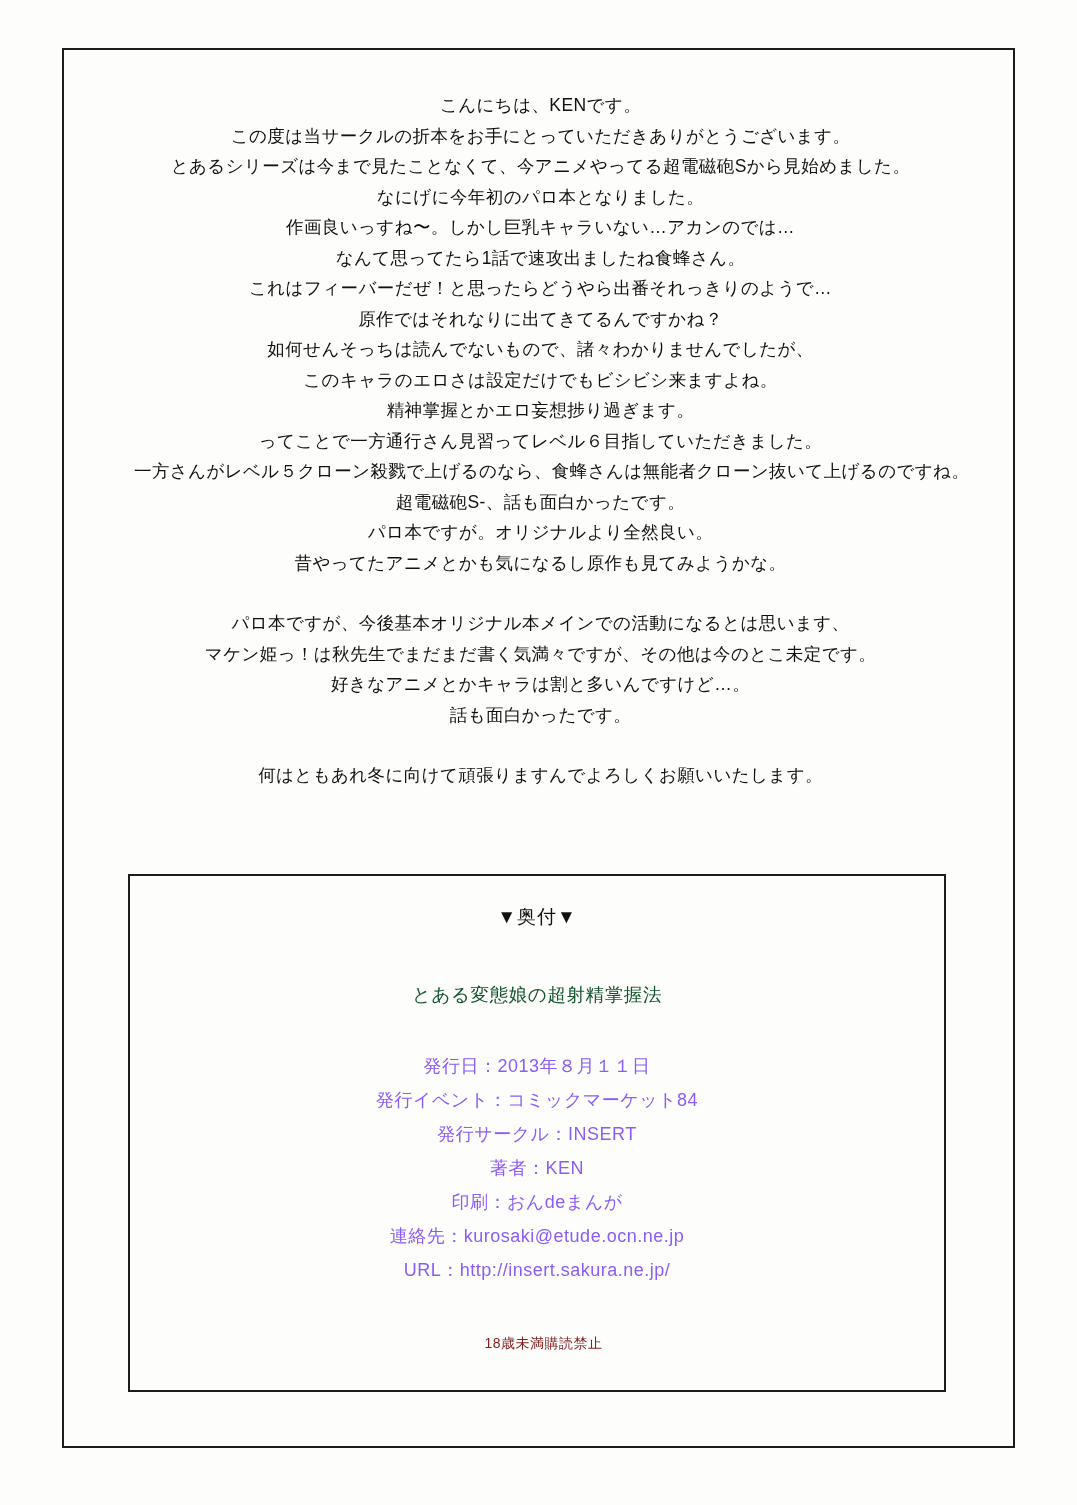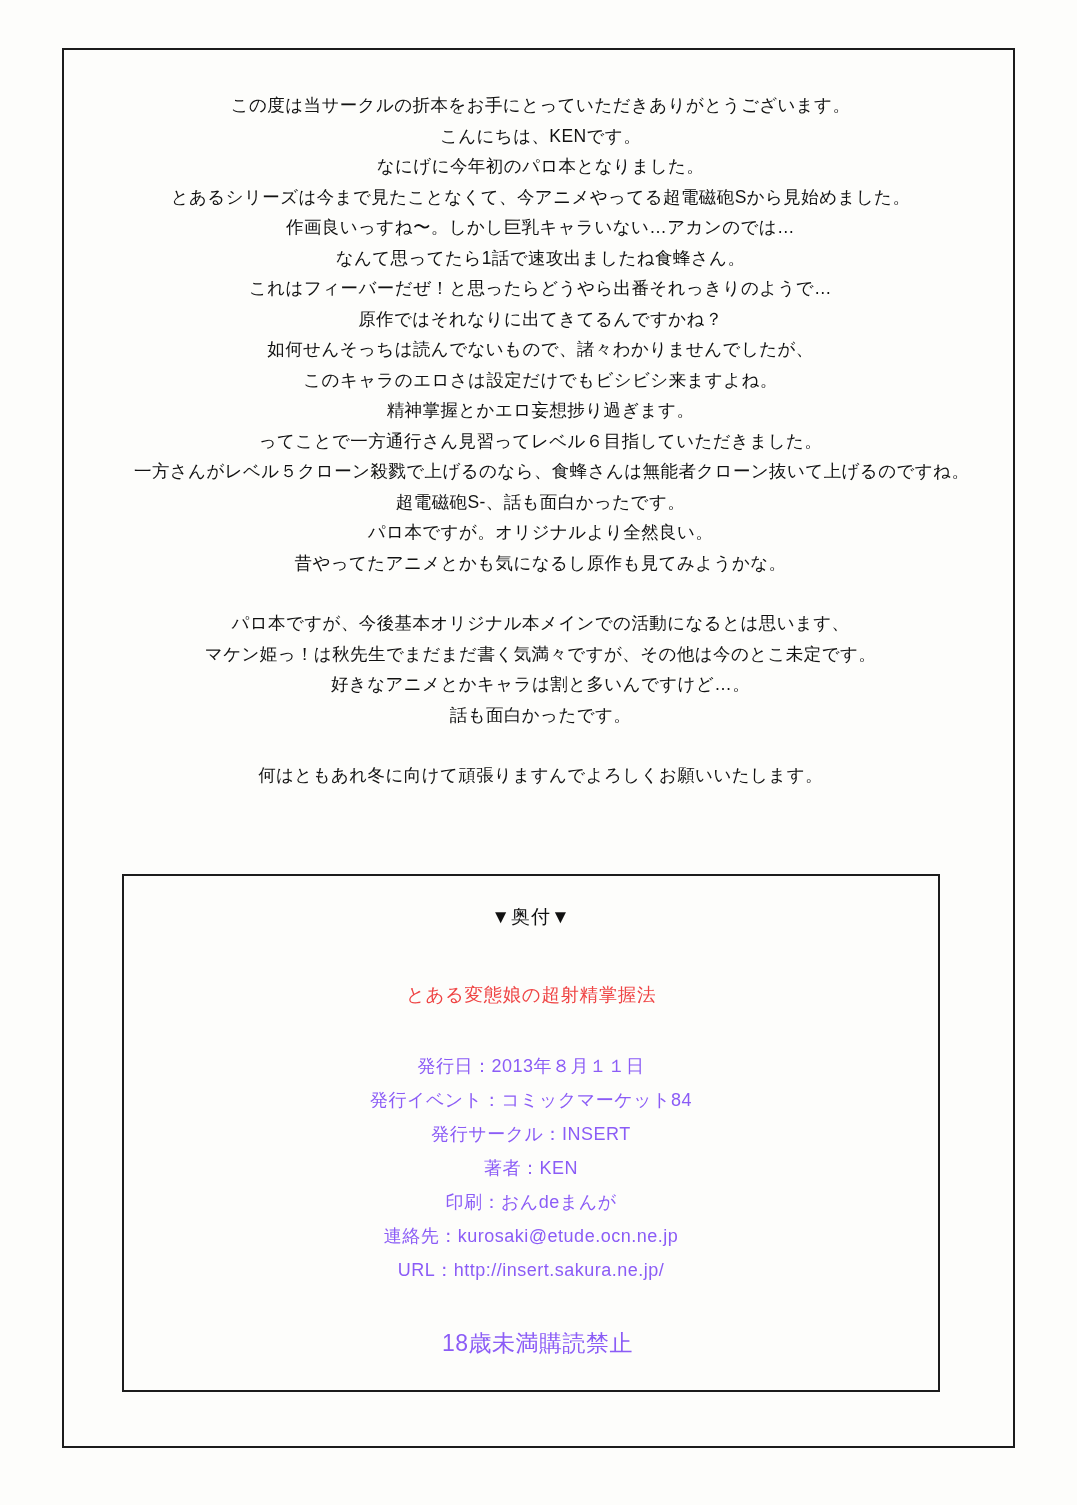--- a/index.html
+++ b/index.html
@@ -42,71 +42,71 @@
     line-height: 30.5px;
     letter-spacing: 0.4px;
     white-space: nowrap;
     color: #111111;
   }
   .afterword p.spacer {
     height: 30px;
   }
   .colophon-box {
     position: absolute;
-    left: 58px;
+    left: 64px;
     top: 824px;
     width: 818px;
     height: 518px;
     border: 2px solid #1c1c1c;
     box-sizing: border-box;
     text-align: center;
   }
   .colophon-box .heading {
     margin-top: 28px;
     font-size: 19px;
     letter-spacing: 1px;
     color: #111111;
   }
   .colophon-box .title {
     margin-top: 52px;
     font-size: 18.5px;
     letter-spacing: 0.6px;
-    color: #ef4444;
+    color: #14532d;
   }
   .colophon-lines {
     margin-top: 42px;
   }
   .colophon-lines div {
     font-size: 18px;
     line-height: 34px;
     letter-spacing: 0.5px;
     color: #8b5cf6;
   }
   .notices {
     margin-top: 40px;
   }
   .notices div {
-    font-size: 23px;
+    font-size: 14px;
     line-height: 33px;
     letter-spacing: 0.5px;
-    color: #8b5cf6;
+    color: #7f1d1d;
     margin-left: 13px;
   }
 </style>
 </head>
 <body>
 
 <div class="page">
   <div class="outer-frame">
 
     <div class="afterword">
+      <p>こんにちは、KENです。</p>
       <p>この度は当サークルの折本をお手にとっていただきありがとうございます。</p>
-      <p>こんにちは、KENです。</p>
+      <p>とあるシリーズは今まで見たことなくて、今アニメやってる超電磁砲Sから見始めました。</p>
       <p>なにげに今年初のパロ本となりました。</p>
-      <p>とあるシリーズは今まで見たことなくて、今アニメやってる超電磁砲Sから見始めました。</p>
       <p>作画良いっすね〜。しかし巨乳キャラいない…アカンのでは…</p>
       <p>なんて思ってたら1話で速攻出ましたね食蜂さん。</p>
       <p>これはフィーバーだぜ！と思ったらどうやら出番それっきりのようで…</p>
       <p>原作ではそれなりに出てきてるんですかね？</p>
       <p>如何せんそっちは読んでないもので、諸々わかりませんでしたが、</p>
       <p>このキャラのエロさは設定だけでもビシビシ来ますよね。</p>
       <p>精神掌握とかエロ妄想捗り過ぎます。</p>
       <p>ってことで一方通行さん見習ってレベル６目指していただきました。</p>
       <p>一方さんがレベル５クローン殺戮で上げるのなら、食蜂さんは無能者クローン抜いて上げるのですね。</p>
       <p>超電磁砲S-、話も面白かったです。</p>

